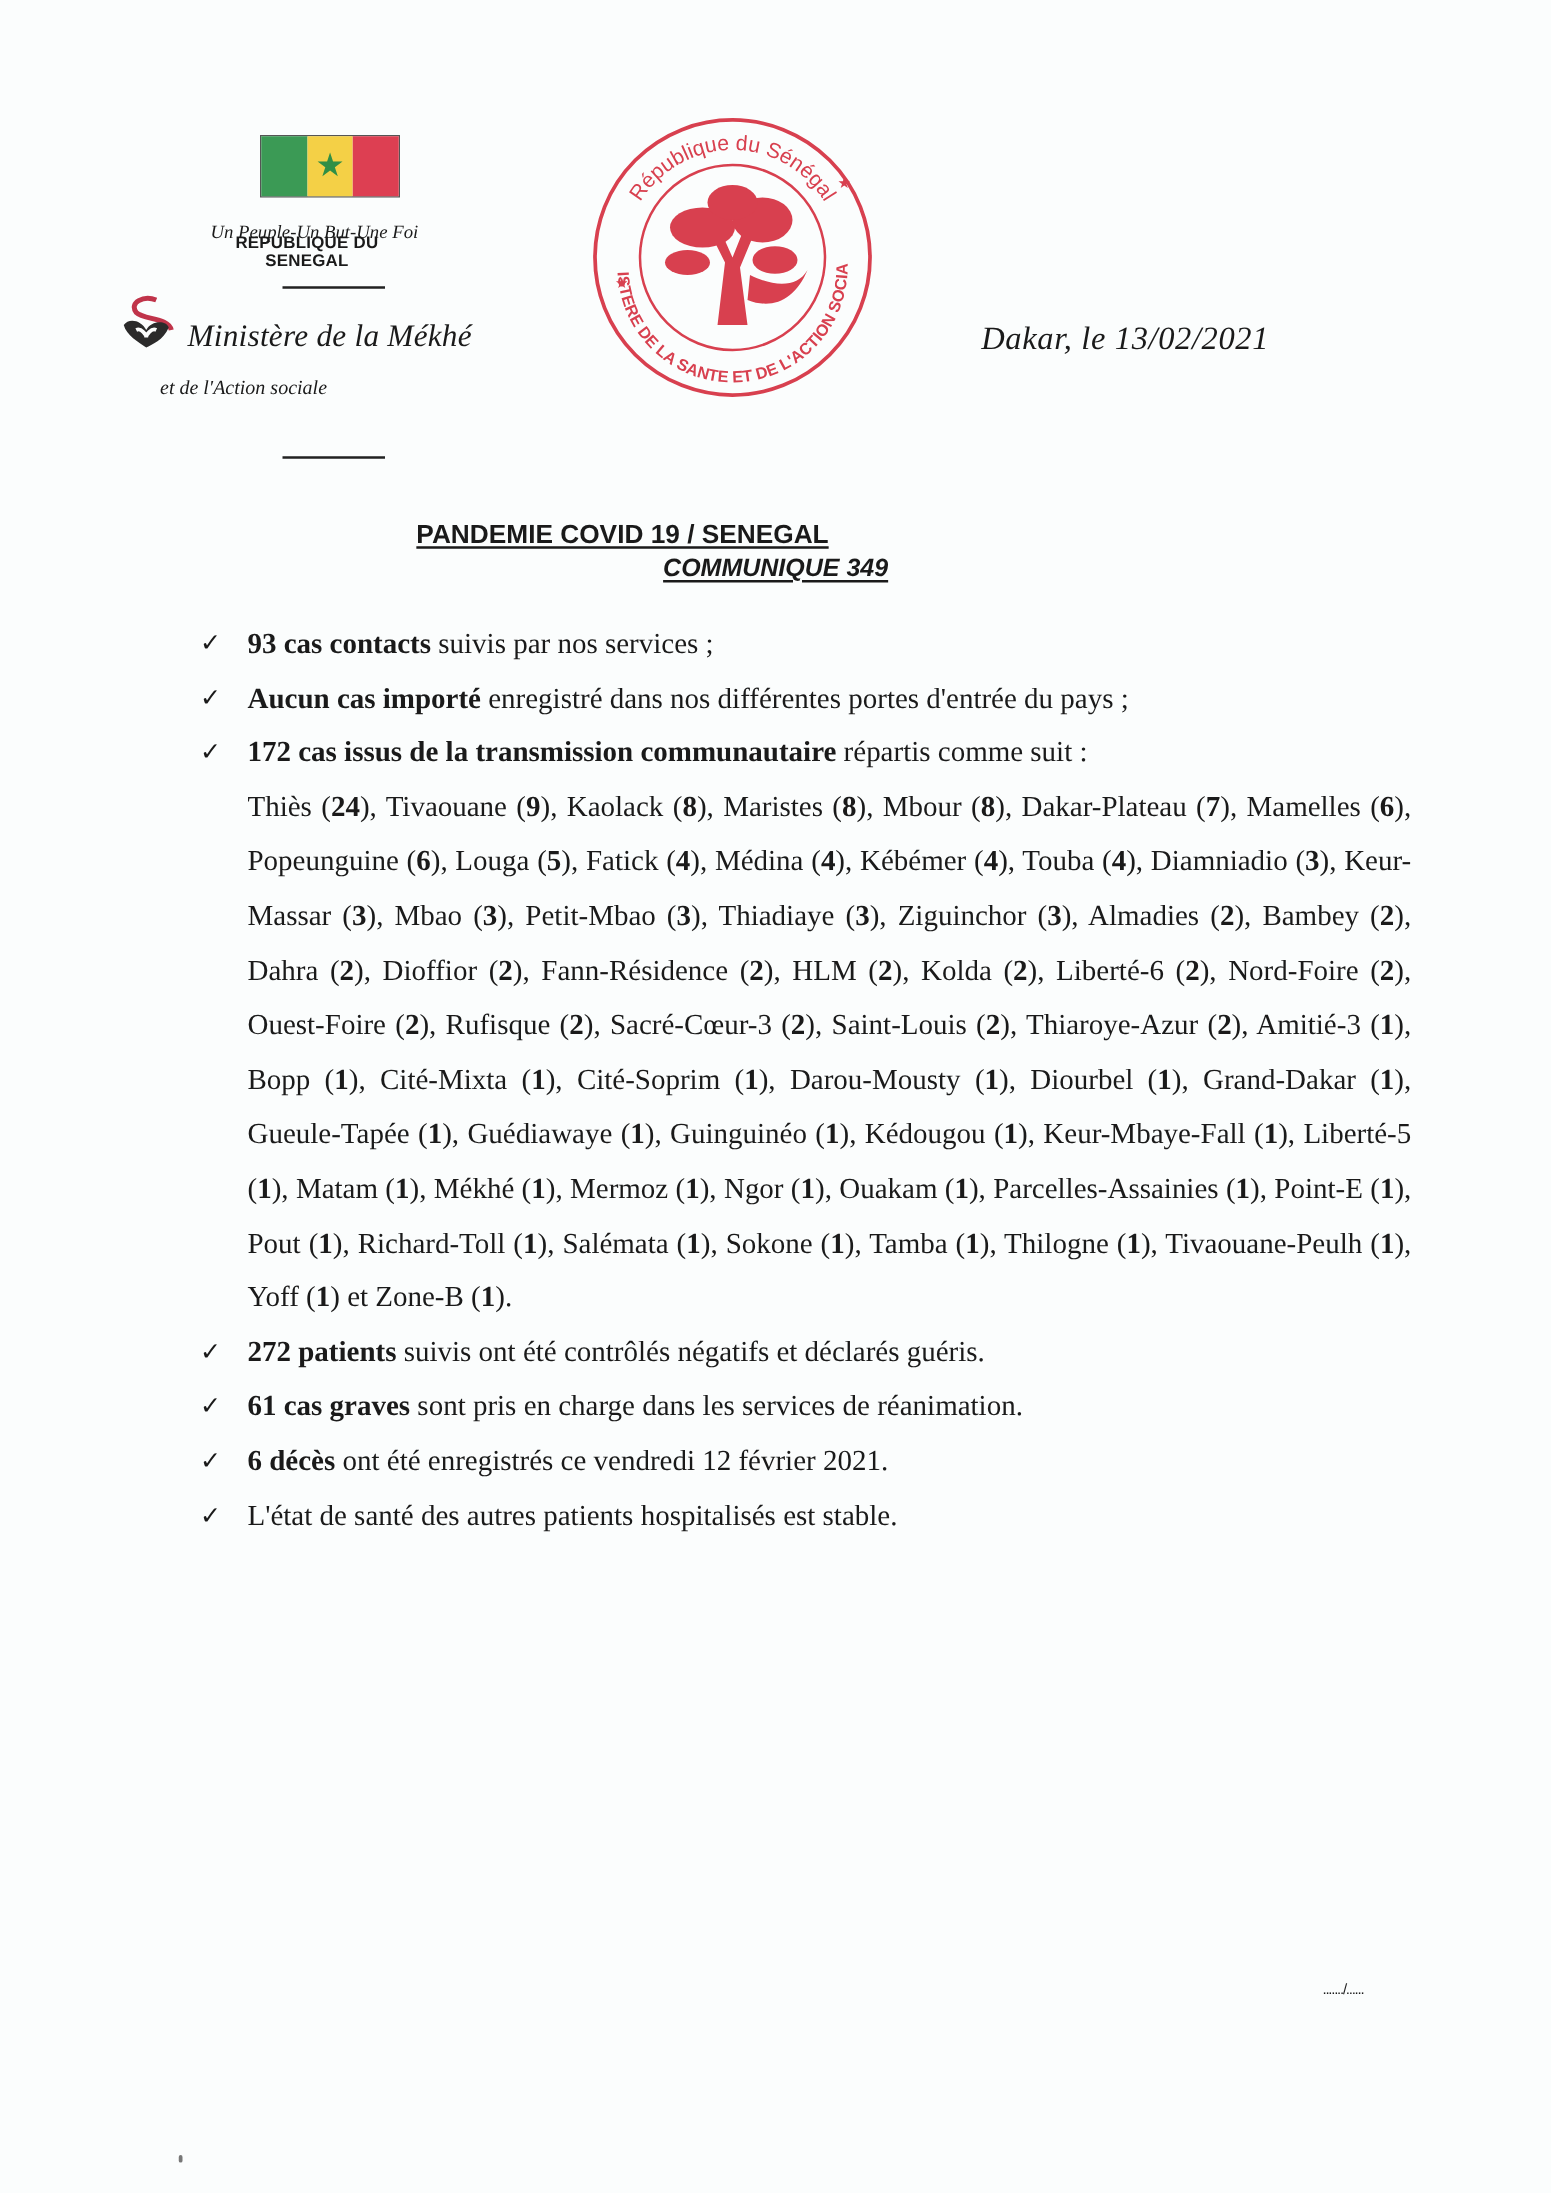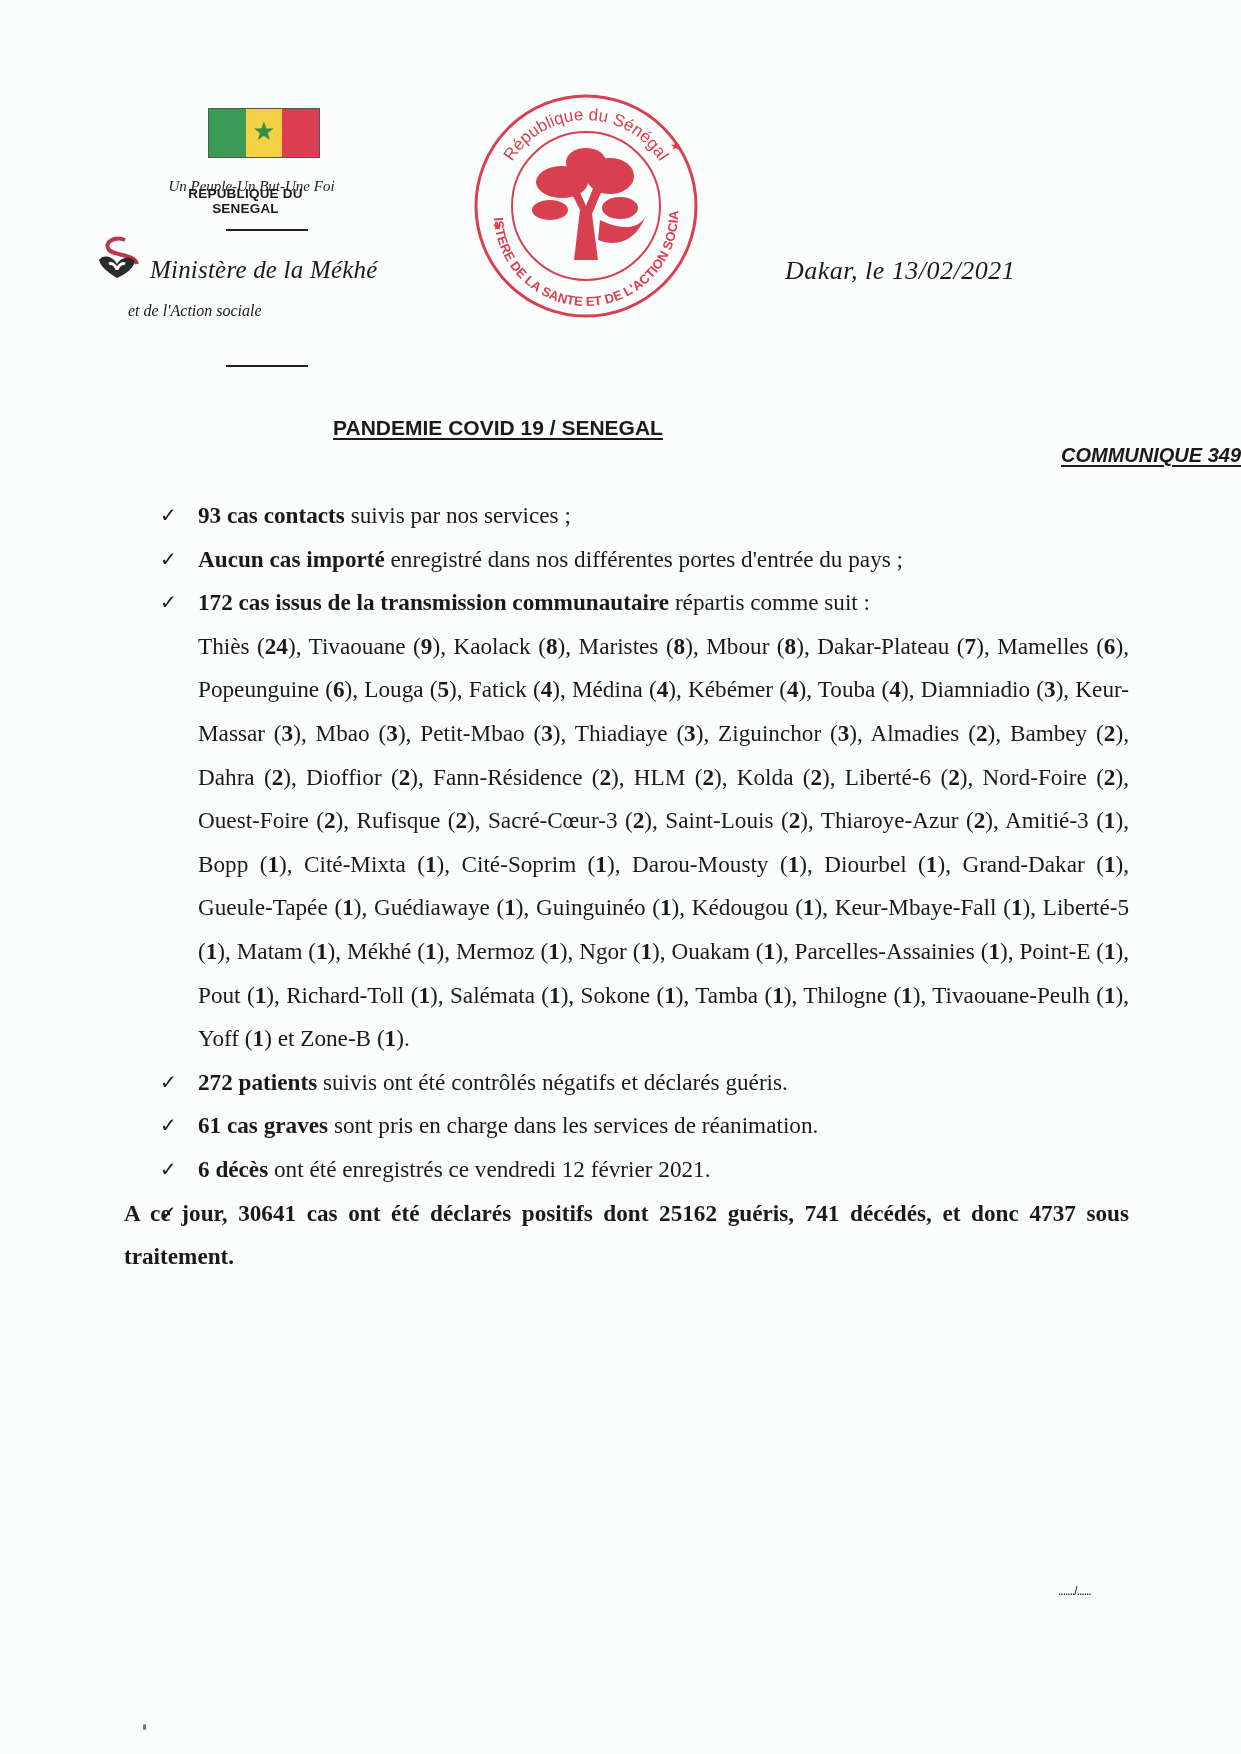--- a/index.html
+++ b/index.html
@@ -21,21 +21,21 @@
   .rule2 { left: 226px; top: 365px; width: 82px; height: 2px; background: #222; }
   .minlogo { left: 95px; top: 236px; width: 50px; height: 44px; }
   .minline1 { left: 150px; top: 256px; font-style: italic; font-size: 25px; letter-spacing: 0.2px; }
   .minline2 { left: 128px; top: 302px; font-style: italic; font-size: 16px; font-family: Liberation Serif, serif; }
   
   .seal { left: 470px; top: 90px; width: 232px; height: 232px; }
   
   .date { left: 785px; top: 256px; font-style: italic; font-size: 26px; letter-spacing: 0.5px; }
   
   .title1 { left: 0; width: 996px; top: 416px; text-align: center; font-family: "Liberation Sans", sans-serif; font-weight: bold; font-size: 21px; text-decoration: underline; text-decoration-thickness: 2px; text-underline-offset: 3px; }
-  .title2 { left: 0; width: 1241px; top: 444px; text-align: right; font-family: "Liberation Sans", sans-serif; font-weight: bold; font-style: italic; font-size: 20px; text-decoration: underline; text-decoration-thickness: 2px; text-underline-offset: 3px; }
+  .title2 { left: 0; width: 1241px; top: 444px; text-align: center; font-family: "Liberation Sans", sans-serif; font-weight: bold; font-style: italic; font-size: 20px; text-decoration: underline; text-decoration-thickness: 2px; text-underline-offset: 3px; }
   
   .body { left: 124px; top: 494px; width: 1005px; font-size: 23.2px; line-height: 43.6px; }
   .body p { margin: 0; text-align: justify; }
   .body b { font-weight: bold; }
   .checks { margin: 0; padding: 0; list-style: none; }
   .checks li { position: relative; padding-left: 74px; margin: 0; text-align: justify; }
   .checks li .ck { position: absolute; left: 36px; top: 0; font-size: 20px; }
   .cities { text-align: justify; }
   .summary { font-weight: bold; }
   .pagecont { left: 1058px; top: 1584px; font-size: 12px; letter-spacing: -1px; font-family: "Liberation Sans", sans-serif; }
@@ -103,19 +103,18 @@
       <li><span class="ck">✓</span><b>Aucun cas importé</b><span> enregistré dans nos différentes portes d'entrée du pays ;</span></li>
       <li><span class="ck">✓</span><b>172 cas issus de la transmission communautaire</b><span> répartis comme suit :</span></li>
     </ul>
   <div class="checks">
       <div style="padding-left:74px;" class="cities" id="cities"><span><span>Thiès</span> (<b>24</b>)</span>, <span><span>Tivaouane</span> (<b>9</b>)</span>, <span><span>Kaolack</span> (<b>8</b>)</span>, <span><span>Maristes</span> (<b>8</b>)</span>, <span><span>Mbour</span> (<b>8</b>)</span>, <span><span>Dakar-Plateau</span> (<b>7</b>)</span>, <span><span>Mamelles</span> (<b>6</b>)</span>, <span><span>Popeunguine</span> (<b>6</b>)</span>, <span><span>Louga</span> (<b>5</b>)</span>, <span><span>Fatick</span> (<b>4</b>)</span>, <span><span>Médina</span> (<b>4</b>)</span>, <span><span>Kébémer</span> (<b>4</b>)</span>, <span><span>Touba</span> (<b>4</b>)</span>, <span><span>Diamniadio</span> (<b>3</b>)</span>, <span><span>Keur-Massar</span> (<b>3</b>)</span>, <span><span>Mbao</span> (<b>3</b>)</span>, <span><span>Petit-Mbao</span> (<b>3</b>)</span>, <span><span>Thiadiaye</span> (<b>3</b>)</span>, <span><span>Ziguinchor</span> (<b>3</b>)</span>, <span><span>Almadies</span> (<b>2</b>)</span>, <span><span>Bambey</span> (<b>2</b>)</span>, <span><span>Dahra</span> (<b>2</b>)</span>, <span><span>Dioffior</span> (<b>2</b>)</span>, <span><span>Fann-Résidence</span> (<b>2</b>)</span>, <span><span>HLM</span> (<b>2</b>)</span>, <span><span>Kolda</span> (<b>2</b>)</span>, <span><span>Liberté-6</span> (<b>2</b>)</span>, <span><span>Nord-Foire</span> (<b>2</b>)</span>, <span><span>Ouest-Foire</span> (<b>2</b>)</span>, <span><span>Rufisque</span> (<b>2</b>)</span>, <span><span>Sacré-Cœur-3</span> (<b>2</b>)</span>, <span><span>Saint-Louis</span> (<b>2</b>)</span>, <span><span>Thiaroye-Azur</span> (<b>2</b>)</span>, <span><span>Amitié-3</span> (<b>1</b>)</span>, <span><span>Bopp</span> (<b>1</b>)</span>, <span><span>Cité-Mixta</span> (<b>1</b>)</span>, <span><span>Cité-Soprim</span> (<b>1</b>)</span>, <span><span>Darou-Mousty</span> (<b>1</b>)</span>, <span><span>Diourbel</span> (<b>1</b>)</span>, <span><span>Grand-Dakar</span> (<b>1</b>)</span>, <span><span>Gueule-Tapée</span> (<b>1</b>)</span>, <span><span>Guédiawaye</span> (<b>1</b>)</span>, <span><span>Guinguinéo</span> (<b>1</b>)</span>, <span><span>Kédougou</span> (<b>1</b>)</span>, <span><span>Keur-Mbaye-Fall</span> (<b>1</b>)</span>, <span><span>Liberté-5</span> (<b>1</b>)</span>, <span><span>Matam</span> (<b>1</b>)</span>, <span><span>Mékhé</span> (<b>1</b>)</span>, <span><span>Mermoz</span> (<b>1</b>)</span>, <span><span>Ngor</span> (<b>1</b>)</span>, <span><span>Ouakam</span> (<b>1</b>)</span>, <span><span>Parcelles-Assainies</span> (<b>1</b>)</span>, <span><span>Point-E</span> (<b>1</b>)</span>, <span><span>Pout</span> (<b>1</b>)</span>, <span><span>Richard-Toll</span> (<b>1</b>)</span>, <span><span>Salémata</span> (<b>1</b>)</span>, <span><span>Sokone</span> (<b>1</b>)</span>, <span><span>Tamba</span> (<b>1</b>)</span>, <span><span>Thilogne</span> (<b>1</b>)</span>, <span><span>Tivaouane-Peulh</span> (<b>1</b>)</span>, <span><span>Yoff</span> (<b>1</b>)</span><span> et </span><span><span>Zone-B</span> (<b>1</b>)</span>.</div>
     </div>
   <ul class="checks" id="checklist2">
       <li><span class="ck">✓</span><b>272 patients</b><span> suivis ont été contrôlés négatifs et déclarés guéris.</span></li>
       <li><span class="ck">✓</span><b>61 cas graves</b><span> sont pris en charge dans les services de réanimation.</span></li>
       <li><span class="ck">✓</span><b>6 décès</b><span> ont été enregistrés ce vendredi 12 février 2021.</span></li>
-      <li><span class="ck">✓</span></li>
+      <li><span class="ck">✓</span><span>L'état de santé des autres patients hospitalisés est stable.</span></li>
     </ul>
-  <p class="summary">A ce jour, 30641 cas ont été déclarés positifs dont 25162 guéris, 741 décédés, et donc 4737 sous traitement.</p>
 </div>
 
 <div class="abs pagecont">......./......</div>
 <div class="abs speck"></div>
 
 </body></html>

